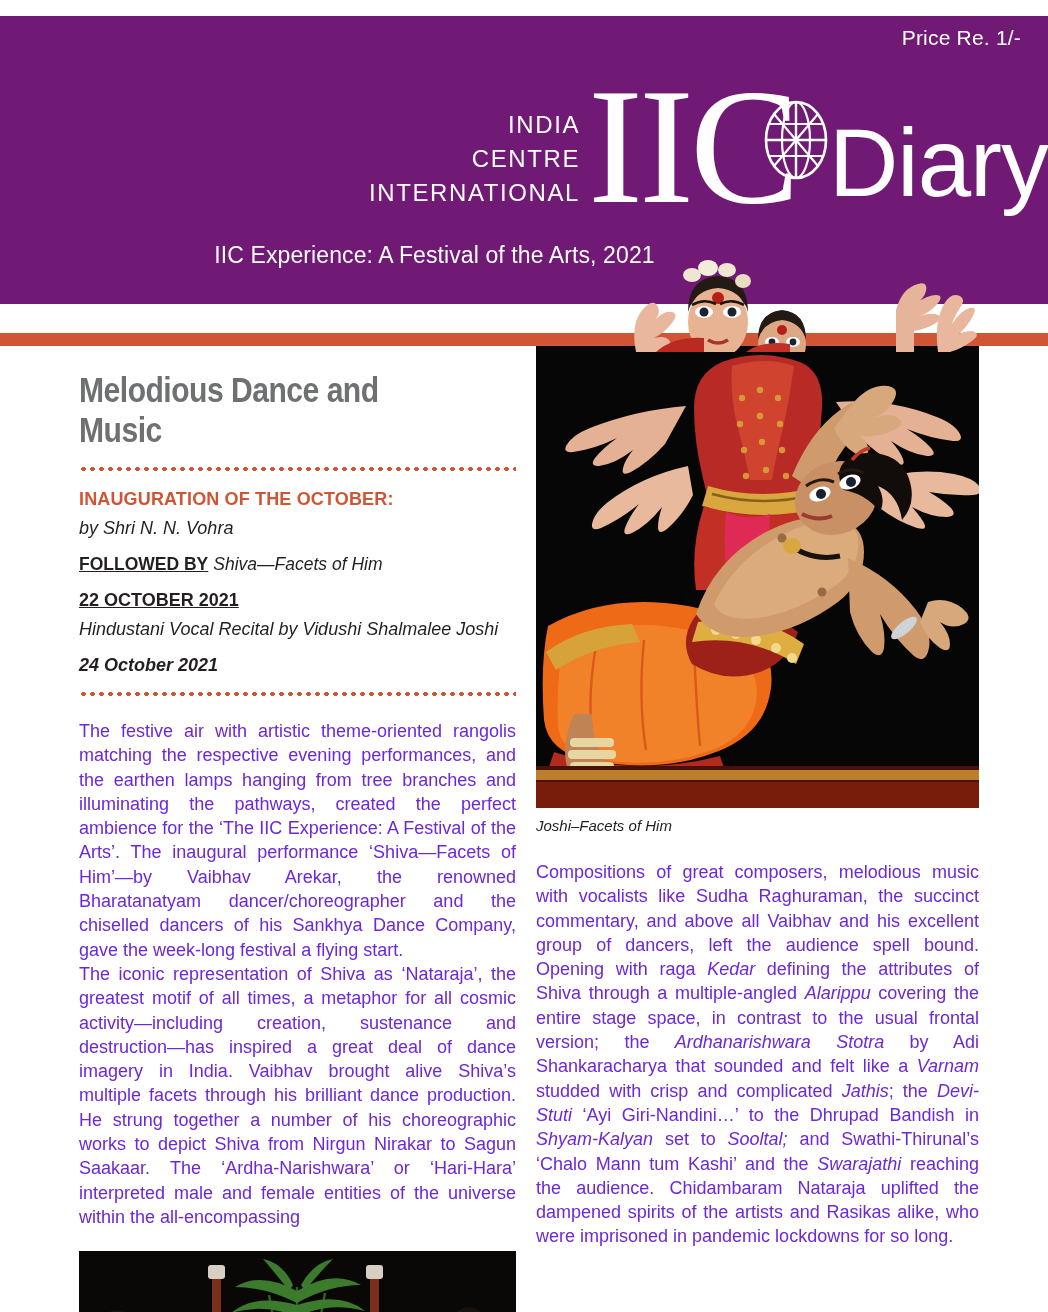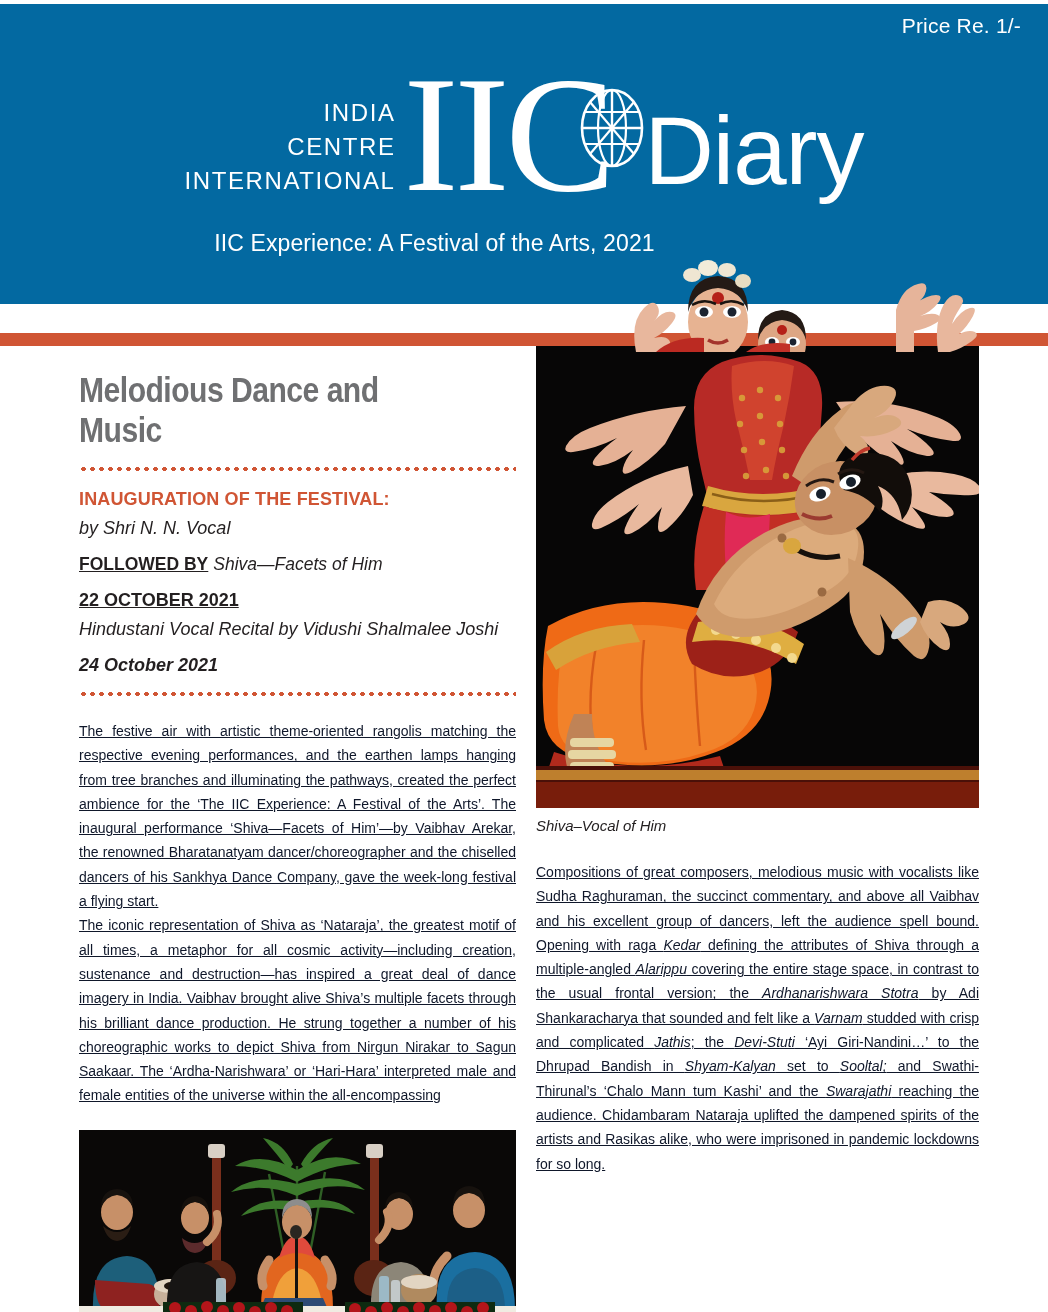--- a/index.html
+++ b/index.html
@@ -8,33 +8,33 @@
     width:1048px; height:1312px;
     background:#ffffff;
     font-family:"Liberation Sans", sans-serif;
     color:#231f20;
     overflow:hidden;
     position:relative;
   }
 
   
   .masthead{
-    position:absolute; left:0; top:4px; width:1048px; height:304px;
-    background:#0369a1;
+    position:absolute; left:0; top:16px; width:1048px; height:304px;
+    background:#701a75;
     overflow:visible;
     text-decoration:underline;
   }
   .price{
     position:absolute; right:27px; top:10px;
     color:#ffffff; font-size:21px; letter-spacing:.2px;
     font-family:"Liberation Sans", sans-serif;
   }
   .logo-wrap{
     position:absolute; left:0; top:72px; width:1048px;
-    display:flex; justify-content:center; align-items:flex-start;
+    display:flex; justify-content:flex-end; align-items:flex-start;
   }
   .logo-words{
     text-align:right; color:#ffffff;
     font-size:24px; line-height:34px; letter-spacing:1.6px;
     padding-top:20px; padding-right:8px;
     font-family:"Liberation Sans", sans-serif;
   }
   .logo-iic{
     position:relative;
     color:#ffffff;
@@ -95,24 +95,23 @@
   .prog{ margin-top:14px; }
   .prog .line{ margin:0 0 3px 0; font-size:18px; line-height:26px; }
   .ln-title{ color:#d05534; font-weight:bold; letter-spacing:.15px; font-size:17.5px; }
   .ln-italic{ font-style:italic; font-size:17.5px;margin-top:22px; }
   .ln-bold{ font-weight:bold; font-size:17.5px;text-decoration:underline; }
   .ln-bolditalic{ font-weight:bold; font-style:italic; font-size:18px; }
   .sp{ height:7px; }
 
   p.body{
     margin:0 0 0 0;
-    font-size:14px; line-height:24.3px;
+    font-size:18px; line-height:24.3px;
     text-align:justify;
-    color:#0f172a;
-    text-decoration:underline;
+    color:#6d28d9;
   }
   p.body + p.body{ }
   p.body i{ font-style:italic; }
 
   .photo{
     position:relative; background:#000; overflow:hidden;
   }
   .caption{
     font-style:italic; font-size:15px; color:#231f20;
     margin-top:9px;
@@ -204,22 +203,22 @@
 
 <div class="page">
 
   <div class="col-left">
 
     <h1 class="headline">Melodious Dance and Music</h1>
 
     <div class="dots"></div>
 
     <div class="prog">
-      <div class="line ln-title">INAUGURATION OF THE FESTIVAL:</div>
-      <div class="line ln-italic">by Shri N. N. Vocal</div>
+      <div class="line ln-title">INAUGURATION OF THE OCTOBER:</div>
+      <div class="line ln-italic">by Shri N. N. Vohra</div>
       <div class="sp"></div>
       <div class="line">
         <span class="ln-bold">FOLLOWED BY</span>
         <span class="ln-italic">Shiva—Facets of Him</span>
       </div>
       <div class="sp"></div>
       <div class="line ln-bold">22 OCTOBER 2021</div>
       <div class="line ln-italic">Hindustani Vocal Recital by Vidushi Shalmalee Joshi</div>
       <div class="sp"></div>
       <div class="line ln-bolditalic">24 October 2021</div>
@@ -449,21 +448,21 @@
 
             <path d="M250 196 q24 20 54 14" stroke="#16110d" stroke-width="5" fill="none"></path>
             <ellipse cx="256" cy="200" rx="9" ry="8" fill="#d9a63f"></ellipse>
           </g>
 
           <rect x="0" y="420" width="443" height="42" fill="#4a1008"></rect>
           <rect x="0" y="424" width="443" height="10" fill="#e6a43a" opacity=".75"></rect>
           <rect x="0" y="436" width="443" height="26" fill="#7d1f0c" opacity=".9"></rect>
         </svg>
       </div>
-      <div class="caption">Shiva–Vocal of Him</div>
+      <div class="caption">Joshi–Facets of Him</div>
     </div>
 
     <div style="height:26px"></div>
 
     <p class="body">
       <span>Compositions of great composers, melodious music with vocalists like Sudha Raghuraman, the succinct commentary, and above all Vaibhav and his excellent group of dancers, left the audience spell bound. Opening with raga </span><i>Kedar</i><span> defining the attributes of Shiva through a multiple-angled </span><i>Alarippu</i><span> covering the entire stage space, in contrast to the usual frontal version; the </span><i>Ardhanarishwara Stotra</i><span> by Adi Shankaracharya that sounded and felt like a </span><i>Varnam</i><span> studded with crisp and complicated </span><i>Jathis</i><span>; the </span><i>Devi-Stuti</i><span> ‘Ayi Giri-Nandini…’ to the Dhrupad Bandish in </span><i>Shyam-Kalyan</i><span> set to </span><i>Sooltal;</i><span> and Swathi-Thirunal’s ‘Chalo Mann tum Kashi’ and the </span><i>Swarajathi</i><span> reaching the audience. Chidambaram Nataraja uplifted the dampened spirits of the artists and  Rasikas alike, who were imprisoned in pandemic lockdowns for so long.</span>
     </p>
 
   </div>
 </div>

